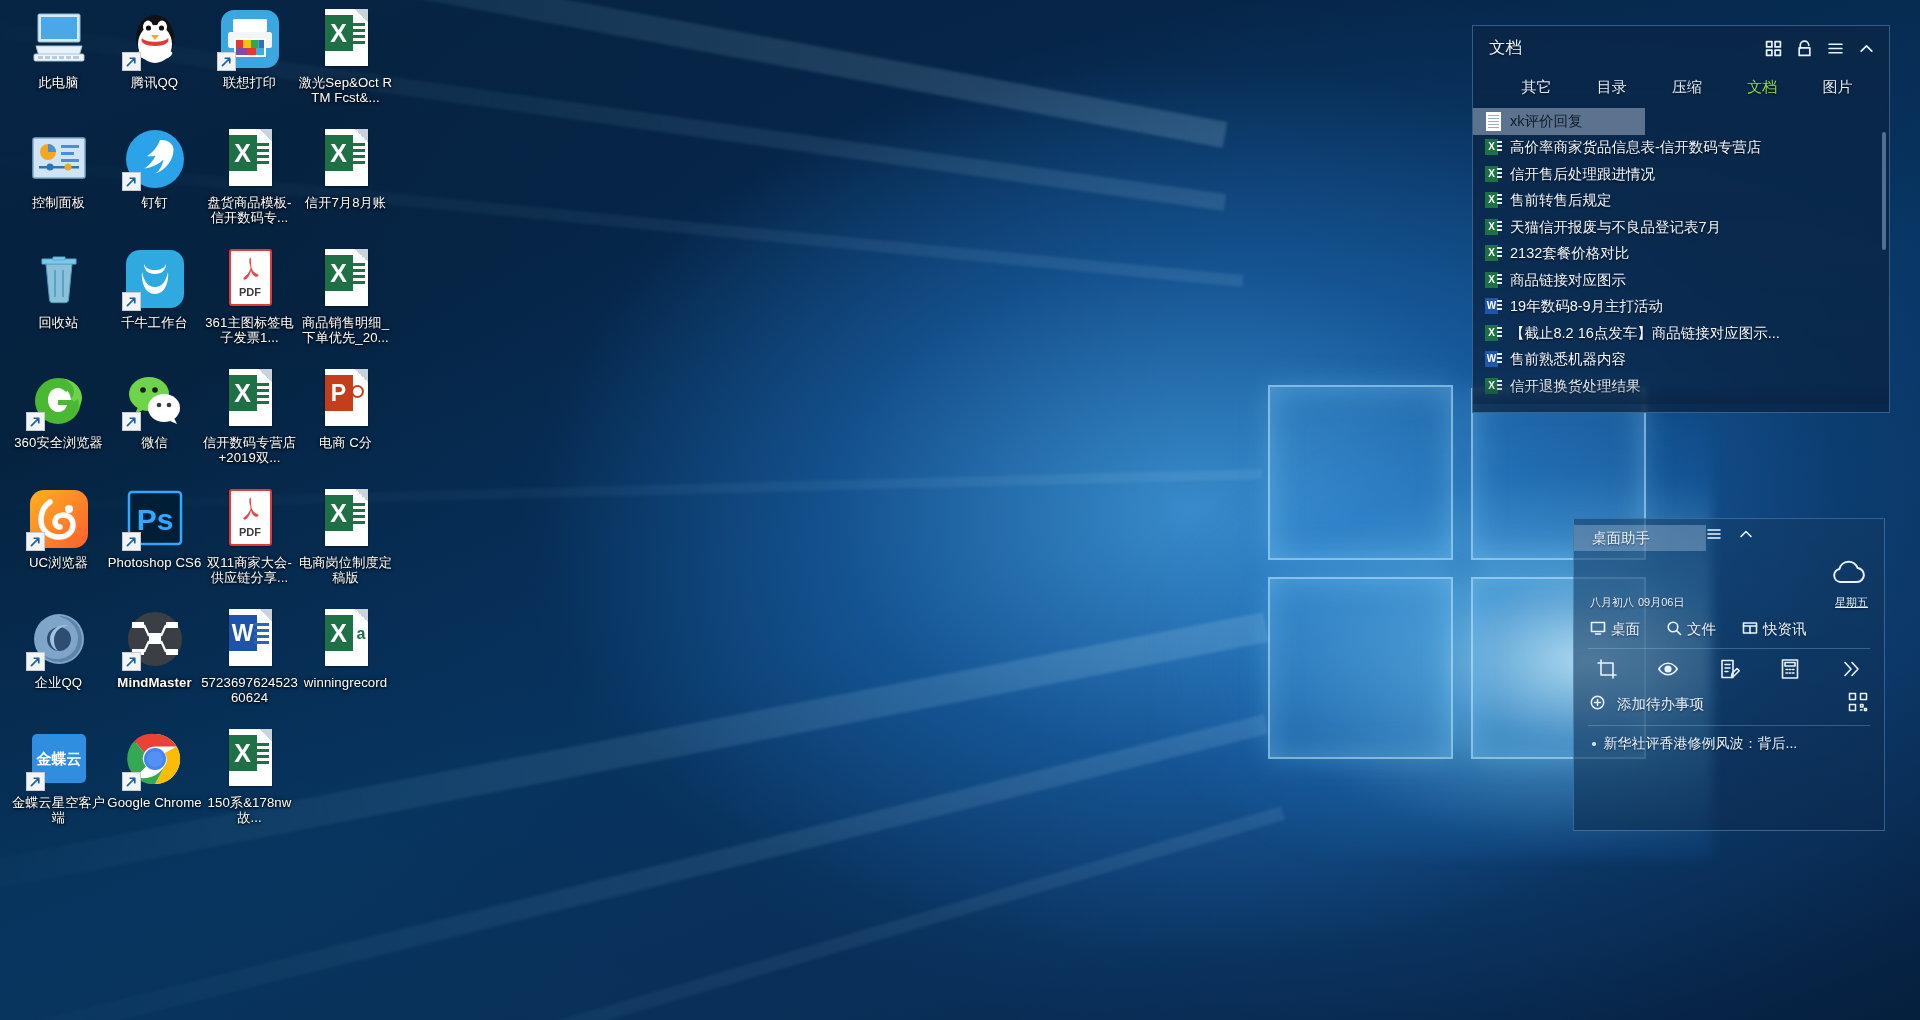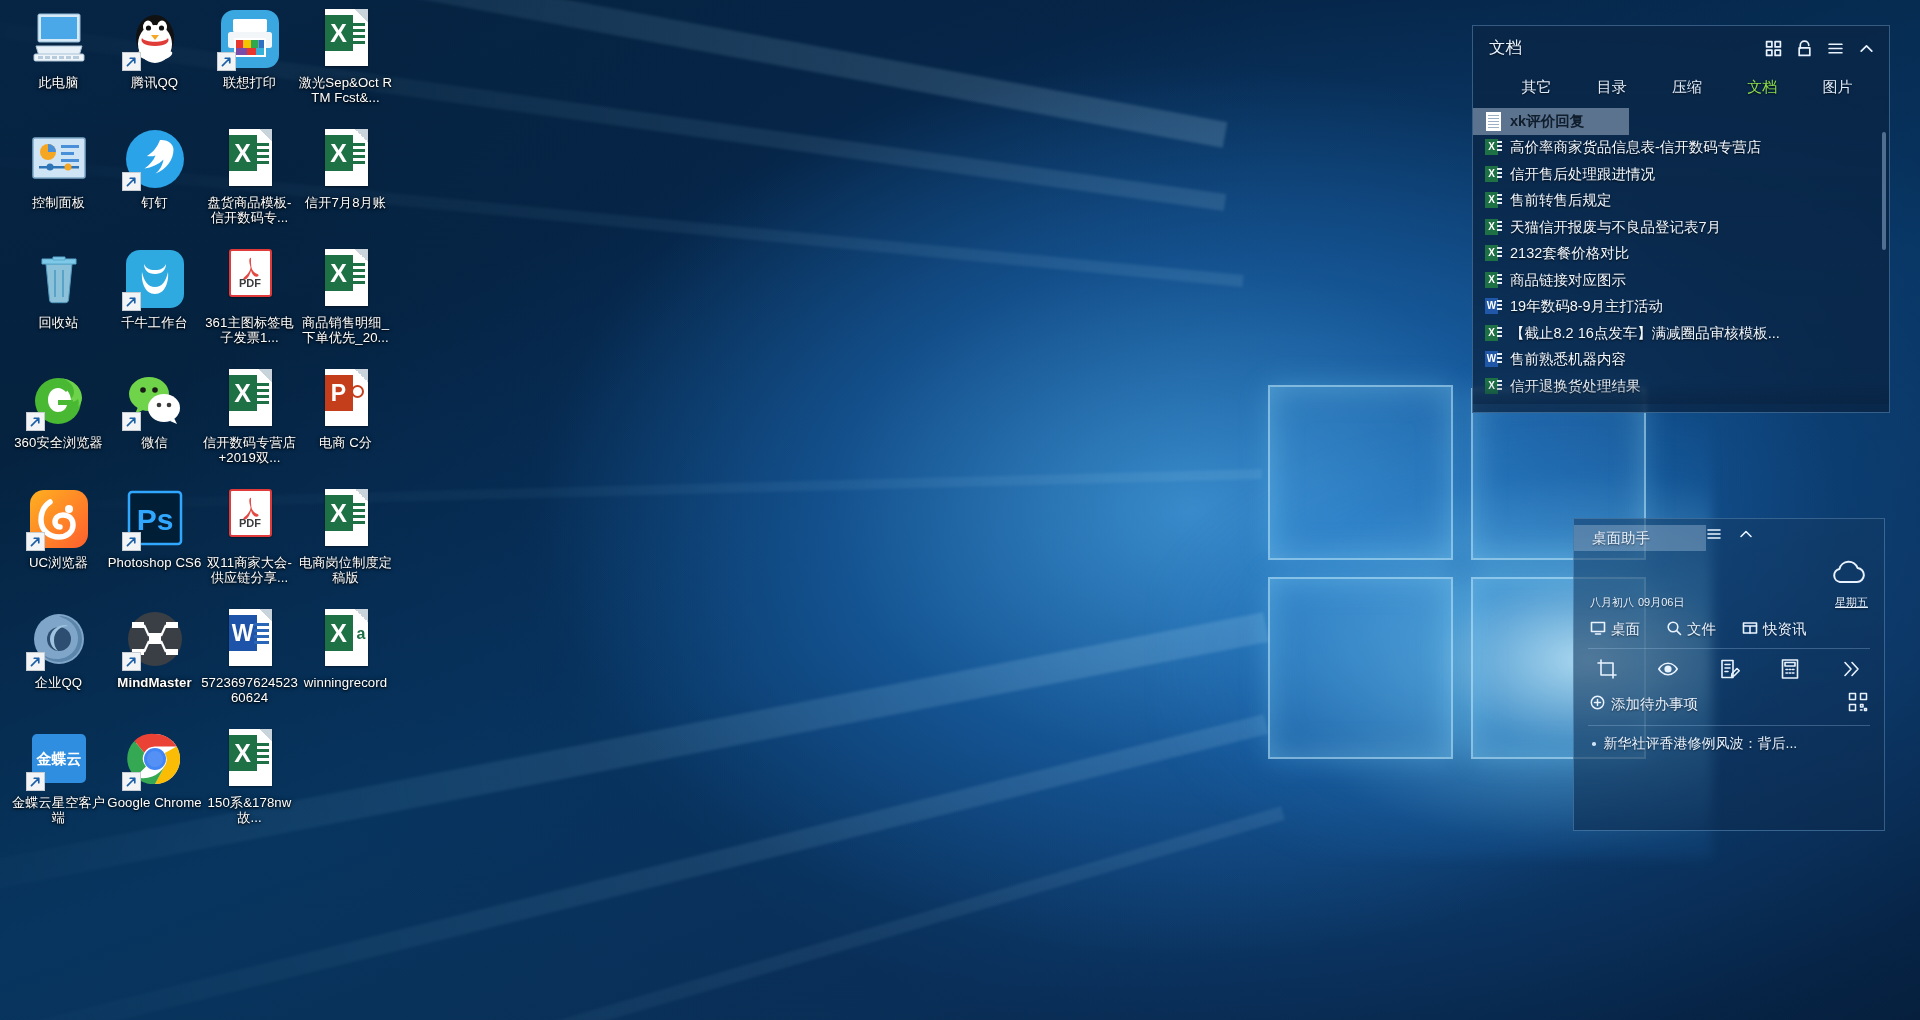--- a/index.html
+++ b/index.html
@@ -54,41 +54,41 @@
     background:
       linear-gradient(#1d7145 0 0) 0 0/100% 3px no-repeat,
       linear-gradient(#1d7145 0 0) 0 6px/100% 3px no-repeat,
       linear-gradient(#1d7145 0 0) 0 12px/100% 3px no-repeat,
       linear-gradient(#1d7145 0 0) 0 18px/100% 3px no-repeat; }
   .grid-lines.blue { background:
       linear-gradient(#2a66b8 0 0) 0 0/100% 3px no-repeat,
       linear-gradient(#2a66b8 0 0) 0 6px/100% 3px no-repeat,
       linear-gradient(#2a66b8 0 0) 0 12px/100% 3px no-repeat,
       linear-gradient(#2a66b8 0 0) 0 18px/100% 3px no-repeat; }
-  .pdf-box { position:absolute; left:10px; top:1px; width:43px; height:48px; background:#fff;
+  .pdf-box { position:absolute; left:10px; top:1px; width:43px; height:57px; background:#fff;
              border:2.5px solid #e03a3a; border-radius:3px; box-shadow:0 1px 2px rgba(0,0,0,.4); }
   .pdf-text { position:absolute; left:0; right:0; bottom:6px; text-align:center; font-size:11px;
               font-weight:bold; color:#3b3b3b; }
 
   
   #file-panel { position:absolute; left:1472px; top:25px; width:418px; height:388px; z-index:6;
     background:linear-gradient(180deg, rgba(10,38,70,0.80) 0%, rgba(9,34,64,0.74) 100%);
     border:1px solid rgba(130,185,235,0.38); backdrop-filter:blur(2px); }
   .fp-head { height:44px; display:flex; align-items:center; padding:0 14px 0 16px; }
   .fp-title { font-size:16.5px; color:#eaf4ff; text-shadow:0 1px 2px rgba(0,0,0,.7); flex:1; }
   .fp-icons { display:flex; align-items:center; gap:14px; }
   .fp-icons span { display:flex; align-items:center; justify-content:center; cursor:pointer; }
   .fp-icons svg { width:17px; height:17px; }
   .fp-tabs { display:flex; height:34px; align-items:center; padding:0 14px;margin-left:12px; }
   .fp-tab { flex:1; text-align:center; font-size:15px; color:#e4eefb; cursor:pointer;
             text-shadow:0 1px 2px rgba(0,0,0,.7); }
   .fp-tab.active { color:#8ede4a; }
   .fp-list { position:relative; height:300px; overflow:hidden; padding:4px 0 0 0; }
   .fp-item { display:flex; align-items:center; height:26.5px; padding:0 8px 0 12px; gap:8px; cursor:default; }
-  .fp-item.sel { background:rgba(205,222,238,0.42); width:156px;font-weight:bold; }
+  .fp-item.sel { background:rgba(205,222,238,0.42); width:172px; }
   .fp-item .fi { width:17px; height:19px; flex:0 0 17px; position:relative; }
   .fp-item .nm { font-size:14.5px; color:#f2f8ff; white-space:nowrap; overflow:hidden;
                  text-shadow:0 1px 2px rgba(0,0,0,.85); }
   .fp-item.sel .nm { color:#0f1d2c; text-shadow:none; }
   .mini-doc { position:absolute; inset:0 1px; background:#fff; }
   .mini-doc .b { position:absolute; left:2px; top:3px; width:11px; height:1.4px; background:#9bb0c4;
                  box-shadow:0 3px 0 #9bb0c4, 0 6px 0 #9bb0c4, 0 9px 0 #9bb0c4, 0 12px 0 #9bb0c4; }
   .mini-x { position:absolute; left:0; top:1px; width:13px; height:16px; background:#1d7145; color:#fff;
             font-size:10px; font-weight:bold; text-align:center; line-height:16px; }
   .mini-w { position:absolute; left:0; top:1px; width:13px; height:16px; background:#2157a8; color:#fff;
@@ -123,21 +123,21 @@
   .as-dates .d2 { margin-left:4px; } .as-dates .d3 { margin-left:auto;text-decoration:underline; }
   .as-navrow { display:flex; align-items:center; padding:10px 16px 0 16px; gap:26px; }
   .as-nav { display:flex; align-items:center; gap:5px; font-size:14.5px; color:#eaf3ff; cursor:pointer;
             text-shadow:0 1px 2px rgba(0,0,0,.55); }
   .as-nav svg { width:16px; height:16px; }
   .as-sep { height:1px; margin:9px 14px 0 14px; background:rgba(175,210,245,0.28); }
   .as-tools { display:flex; align-items:center; justify-content:space-between; padding:9px 22px 0 22px; }
   .as-tools span { cursor:pointer; display:flex; }
   .as-tools svg { width:22px; height:22px; }
   .as-todo { display:flex; align-items:center; padding:12px 16px 0 16px; }
-  .as-todo .tlab { display:flex; align-items:center; gap:6px; font-size:14.5px; color:#e8f2ff; cursor:pointer;
+  .as-todo .tlab { display:flex; align-items:center; gap:12px; font-size:14.5px; color:#e8f2ff; cursor:pointer;
                    text-shadow:0 1px 2px rgba(0,0,0,.55); }
   .as-todo svg.plus { width:15px; height:15px; }
   .as-qr { margin-left:auto; cursor:pointer; } .as-qr svg { width:20px; height:20px; }
   .as-news { display:flex; align-items:center; gap:8px; padding:9px 16px 0 18px; font-size:14px; color:#eaf3ff;
              text-shadow:0 1px 2px rgba(0,0,0,.55); cursor:pointer; white-space:nowrap; overflow:hidden; }
   .dot { width:3.5px; height:3.5px; border-radius:50%; background:#cfe3f7; flex:0 0 3.5px; }
   .ico-stroke { fill:none; stroke:#e9f3ff; stroke-width:1.6; stroke-linecap:round; stroke-linejoin:round; }
 </style>
 </head>
 <body>
@@ -618,21 +618,21 @@
           <div class="mini-w">W</div>
           <div class="mini-grid"></div>
         </div>
         <div class="nm">19年数码8-9月主打活动</div>
       </div>
       <div class="fp-item">
         <div class="fi">
           <div class="mini-x">X</div>
           <div class="mini-grid"></div>
         </div>
-        <div class="nm">【截止8.2 16点发车】满减圈品审核模板...</div>
+        <div class="nm">【截止8.2 16点发车】商品链接对应图示...</div>
       </div>
       <div class="fp-item">
         <div class="fi">
           <div class="mini-w">W</div>
           <div class="mini-grid"></div>
         </div>
         <div class="nm">售前熟悉机器内容</div>
       </div>
       <div class="fp-item">
         <div class="fi">

